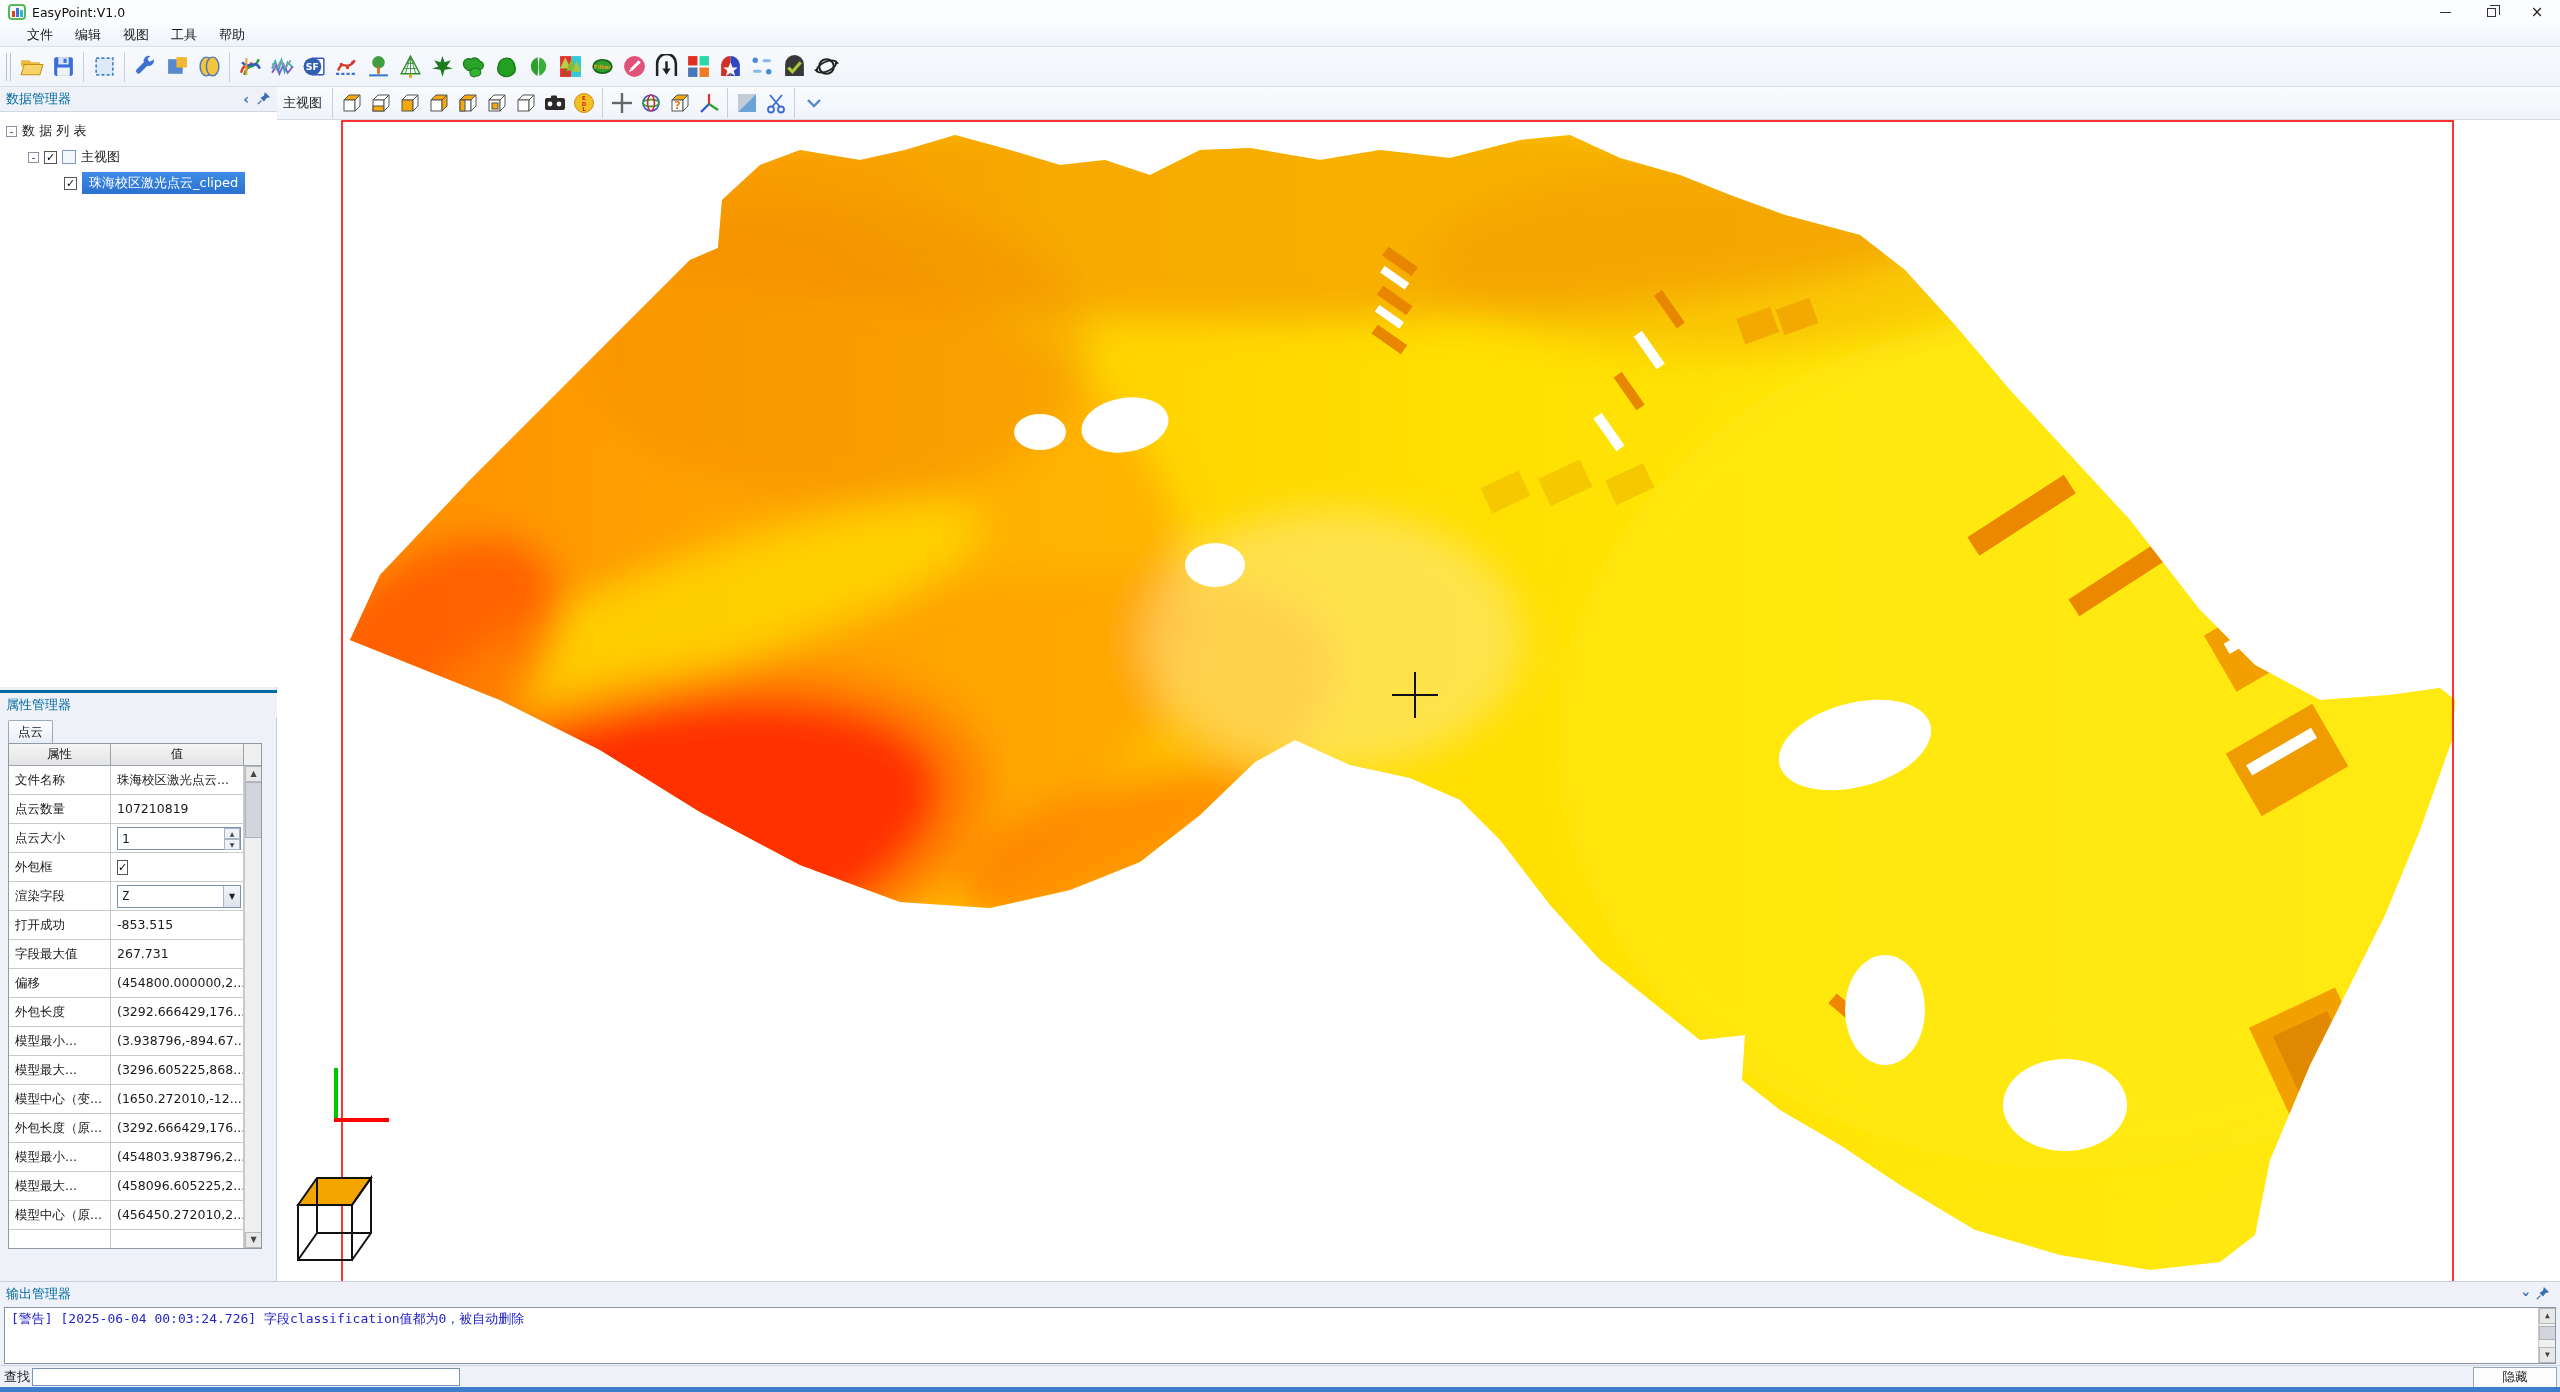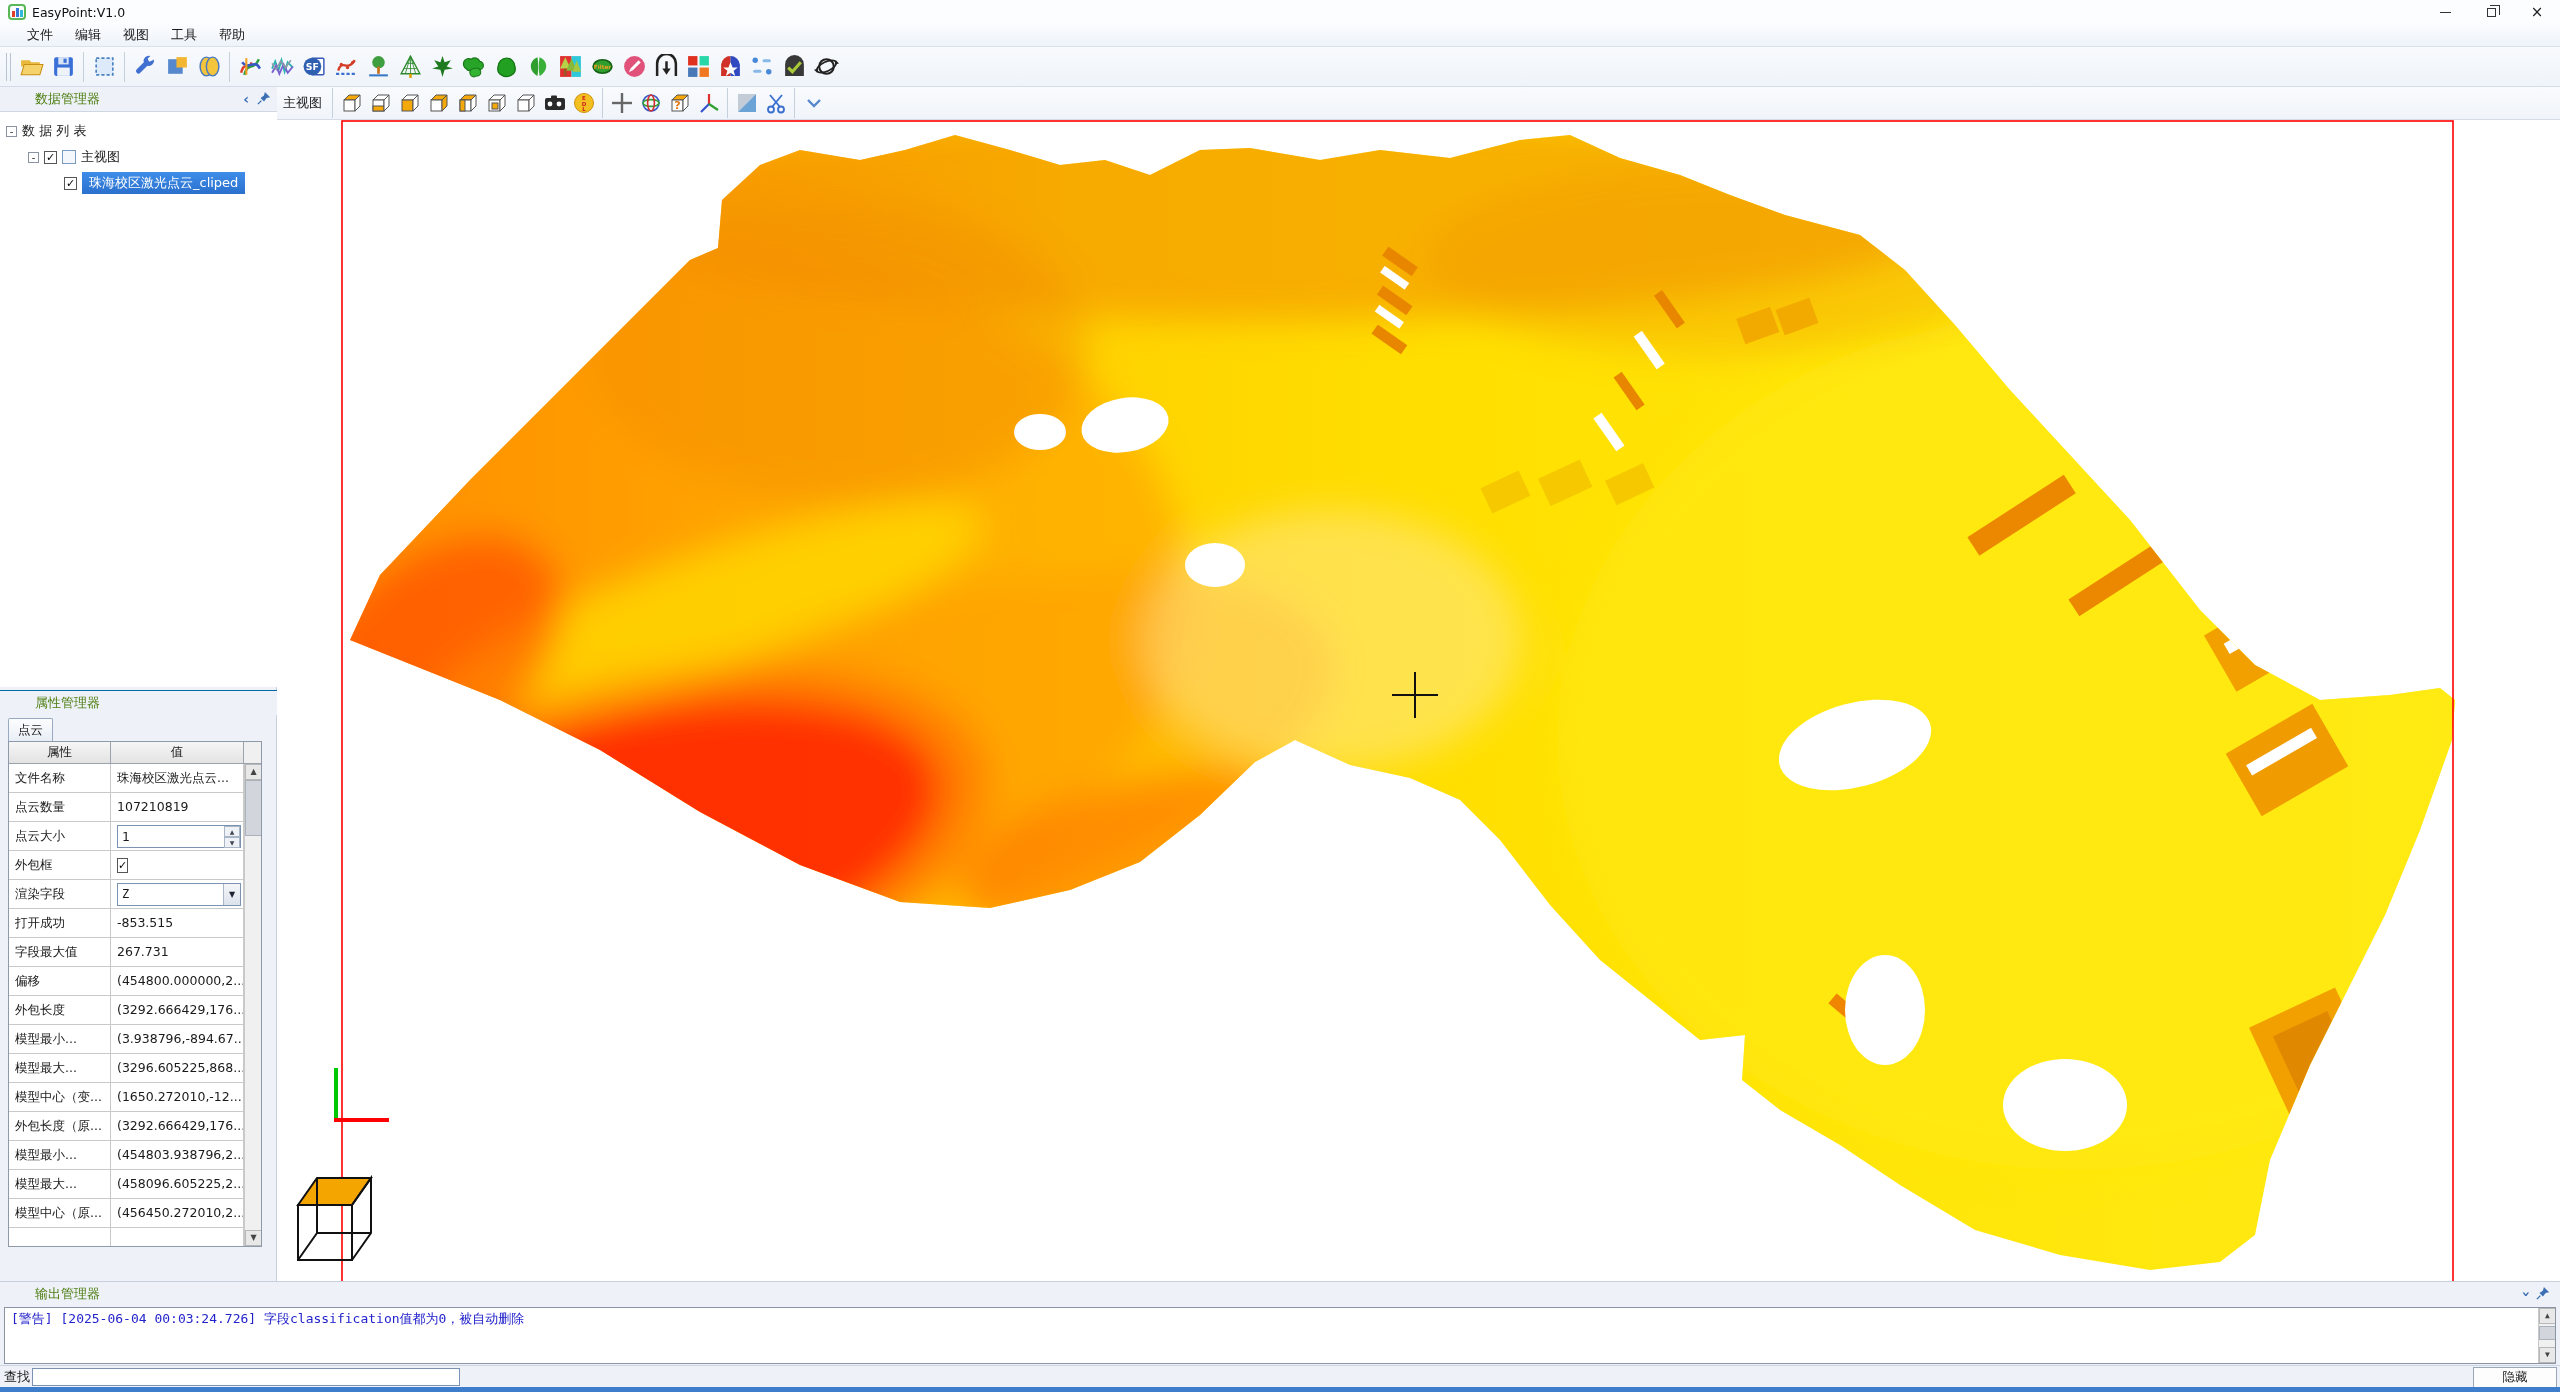--- a/index.html
+++ b/index.html
@@ -28,34 +28,34 @@
 .ticon svg { width:25px; height:25px; }
 
 #vp-toolbar { position:absolute; left:277px; top:87px; width:2283px; height:33px; background:linear-gradient(#f9fbfd,#f0f4fa); border-bottom:1px solid #d4dce8; display:flex; align-items:center; padding-left:6px; }
 #vp-toolbar .vp-label { font-size:13px; margin-right:6px; }
 .vicon { width:29px; height:28px; display:flex; align-items:center; justify-content:center; border-radius:3px; }
 .vicon svg { width:24px; height:24px; }
 
 
 #left-panel { position:absolute; left:0; top:87px; width:277px; height:1194px; background:#eef2f8; border-right:1px solid #c7d0dc; }
 .panel-header { height:24px; display:flex; align-items:center; padding:0 6px; background:#eef2f8; }
-.panel-header .ph-title { font-size:13px; color:#4d7c0f;margin-left:29px; }
+.panel-header .ph-title { font-size:13px; color:#0369a1; }
 .ph-icons { margin-left:auto; display:flex; align-items:center; gap:8px; }
 .ph-chevron { color:#3d6fb4; font-size:14px; line-height:1; font-weight:bold; }
 .pin-icon svg { width:14px; height:14px; }
 
 #dm-section { position:absolute; left:0; top:0; width:277px; height:603px; }
 #dm-tree { position:absolute; left:0; top:24px; right:0; bottom:3px; background:#fff; border-top:1px solid #cfd7e2; padding:6px 0 0 6px; }
 .tree-row { display:flex; align-items:center; height:26px; font-size:13px; }
 .expander { width:11px; height:11px; border:1px solid #8a93a2; background:#fff; font-size:10px; line-height:9px; text-align:center; color:#333; margin-right:5px; flex:none; }
 .cb { width:13px; height:13px; border:1px solid #555; background:#fff; font-size:11px; line-height:12px; text-align:center; color:#000; margin-right:5px; flex:none; }
 .layer-sq { width:14px; height:14px; border:1px solid #7a9cc4; background:#f4f8fd; margin-right:5px; flex:none; }
 .sel-label { background:linear-gradient(#3f8de9,#2a70cd); color:#fff; padding:2px 7px; }
 
-#pm-section { position:absolute; left:0; top:603px; width:334px; height:591px; border-top:1px solid #0369a1; }
+#pm-section { position:absolute; left:0; top:603px; width:334px; height:591px; border-top:3px solid #0369a1; }
 .pm-tab { position:absolute; left:8px; top:27px; height:23px; padding:3px 9px; background:linear-gradient(#fdfdfe,#e8eef6); border:1px solid #98aac2; border-bottom:none; border-radius:2px 2px 0 0; font-size:12.5px; }
 #prop-table { position:absolute; left:8px; top:50px; width:254px; height:506px; border:1px solid #8f9aa9; background:#fff; overflow:hidden; }
 .pt-head { display:flex; height:22px; background:linear-gradient(#f6f6f6,#e3e3e3); border-bottom:1px solid #9aa3b0; }
 .pt-hname { width:102px; border-right:1px solid #9aa3b0; text-align:center; font-size:12.5px; padding-top:2px; }
 .pt-hval { width:133px; border-right:1px solid #9aa3b0; text-align:center; font-size:12.5px; padding-top:2px; }
 .pt-hscroll { width:17px; background:#f0f0f0; display:flex; align-items:flex-start; justify-content:center; }
 .prow { display:flex; height:29px; border-bottom:1px solid #c9c9c9; }
 .pcell { padding:6px 0 0 6px; font-size:12.5px; white-space:nowrap; overflow:hidden; }
 .pname { width:102px; border-right:1px solid #c9c9c9; }
 .pval { width:133px; border-right:1px solid #c9c9c9; }

